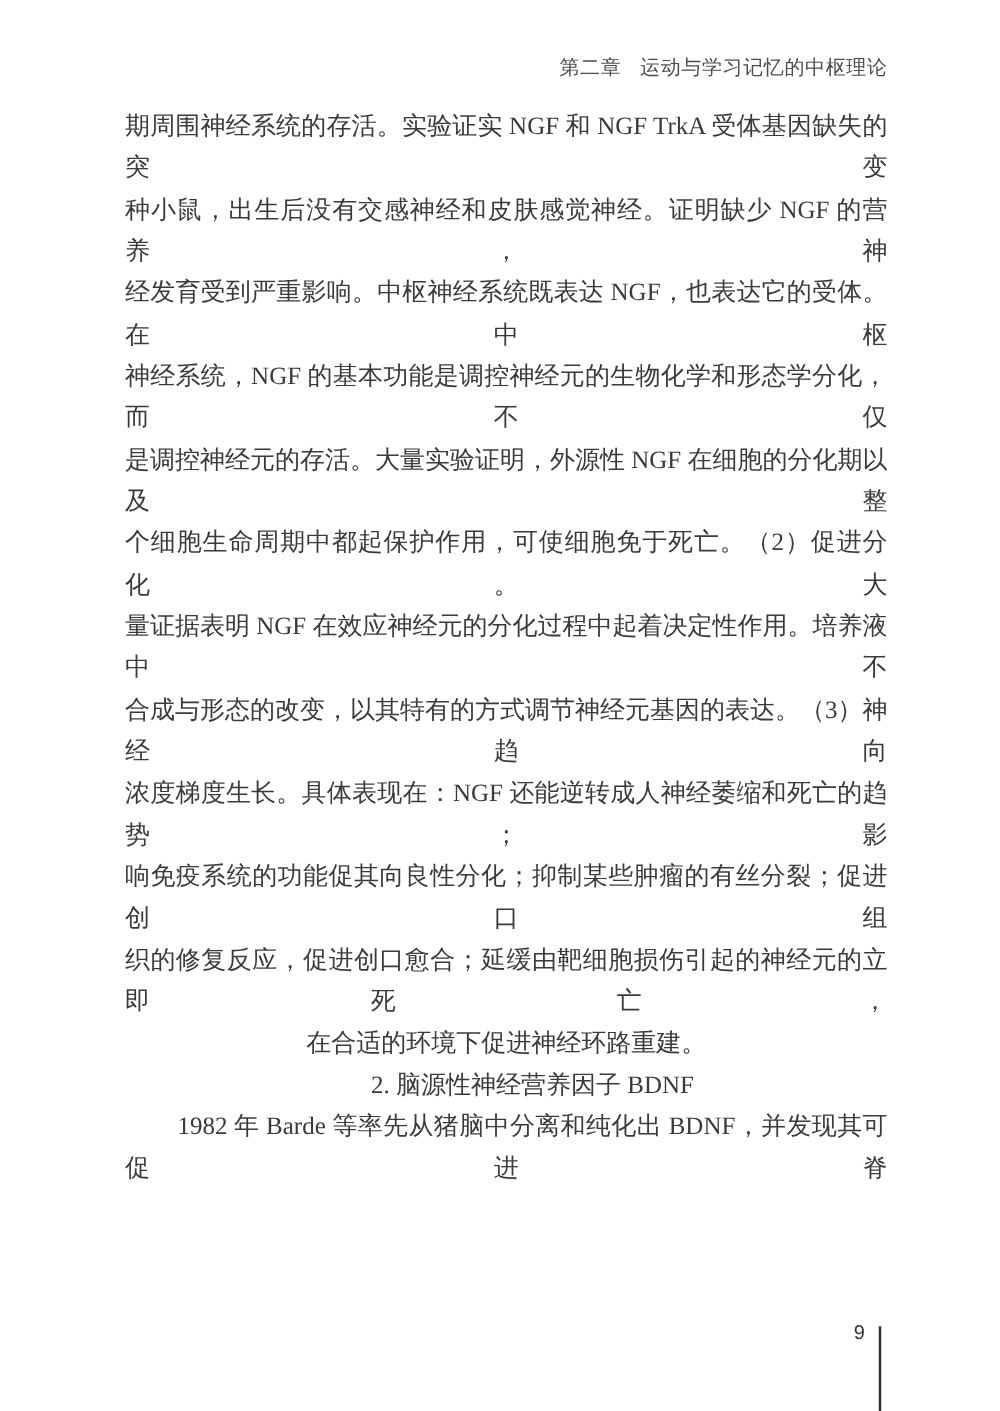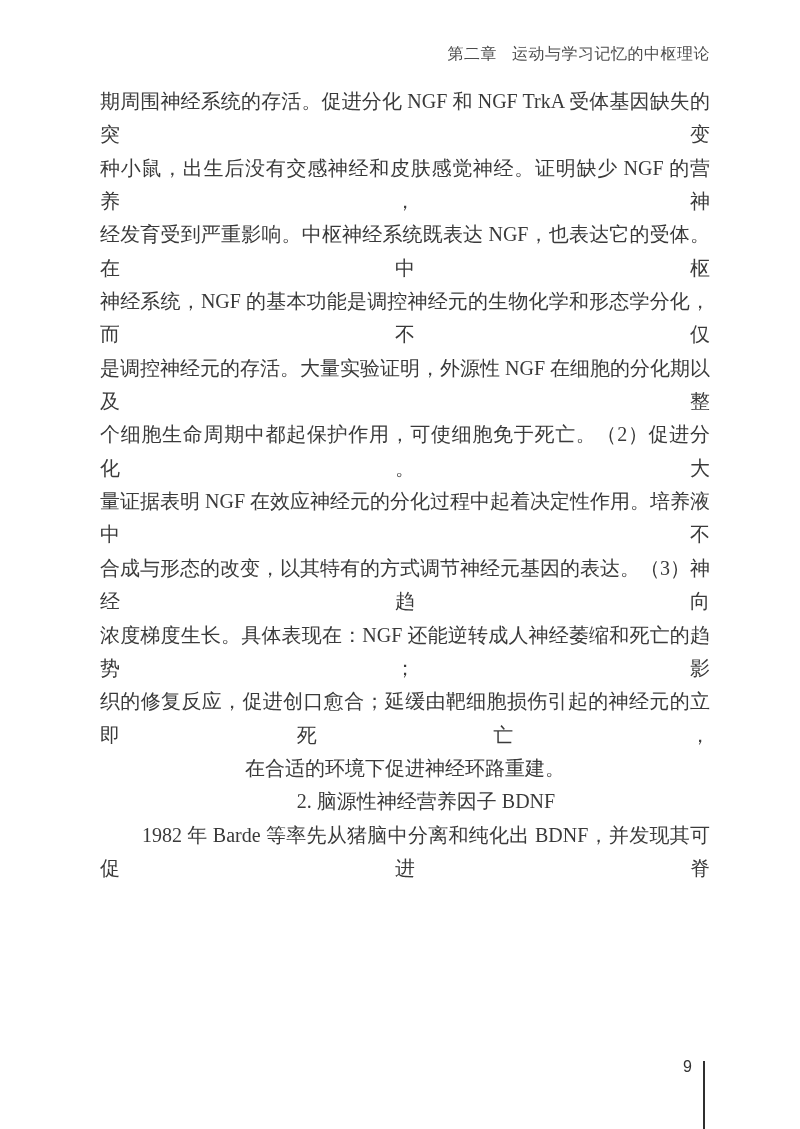--- a/index.html
+++ b/index.html
@@ -70,29 +70,30 @@
 <body>
 
 <div class="page">
 
   <div class="running-head">
     <span class="chapter-label">第二章</span><span class="chapter-title">运动与学习记忆的中枢理论</span>
   </div>
 
   <div class="body-text">
 
-  <div class="line fill">期周围神经系统的存活。促进分化 NGF 和 NGF TrkA 受体基因缺失的突变</div>
+  <div class="line fill">期周围神经系统的存活。实验证实 NGF 和 NGF TrkA 受体基因缺失的突变</div>
       <div class="line fill">种小鼠，出生后没有交感神经和皮肤感觉神经。证明缺少 NGF 的营养，神</div>
       <div class="line fill">经发育受到严重影响。中枢神经系统既表达 NGF，也表达它的受体。在中枢</div>
       <div class="line fill">神经系统，NGF 的基本功能是调控神经元的生物化学和形态学分化，而不仅</div>
       <div class="line fill">是调控神经元的存活。大量实验证明，外源性 NGF 在细胞的分化期以及整</div>
       <div class="line fill">个细胞生命周期中都起保护作用，可使细胞免于死亡。（2）促进分化。大</div>
       <div class="line fill">量证据表明 NGF 在效应神经元的分化过程中起着决定性作用。培养液中不</div>
       <div class="line fill">合成与形态的改变，以其特有的方式调节神经元基因的表达。（3）神经趋向</div>
       <div class="line fill">浓度梯度生长。具体表现在：NGF 还能逆转成人神经萎缩和死亡的趋势；影</div>
+      <div class="line fill">响免疫系统的功能促其向良性分化；抑制某些肿瘤的有丝分裂；促进创口组</div>
       <div class="line fill">织的修复反应，促进创口愈合；延缓由靶细胞损伤引起的神经元的立即死亡，</div>
       <div class="line">在合适的环境下促进神经环路重建。</div>
       <div class="line indent">2. 脑源性神经营养因子 BDNF</div>
       <div class="line fill indent">1982 年 Barde 等率先从猪脑中分离和纯化出 BDNF，并发现其可促进脊</div>
     </div>
 
   <div class="footer-rule"></div>
 
   <div class="page-number">9</div>
 

